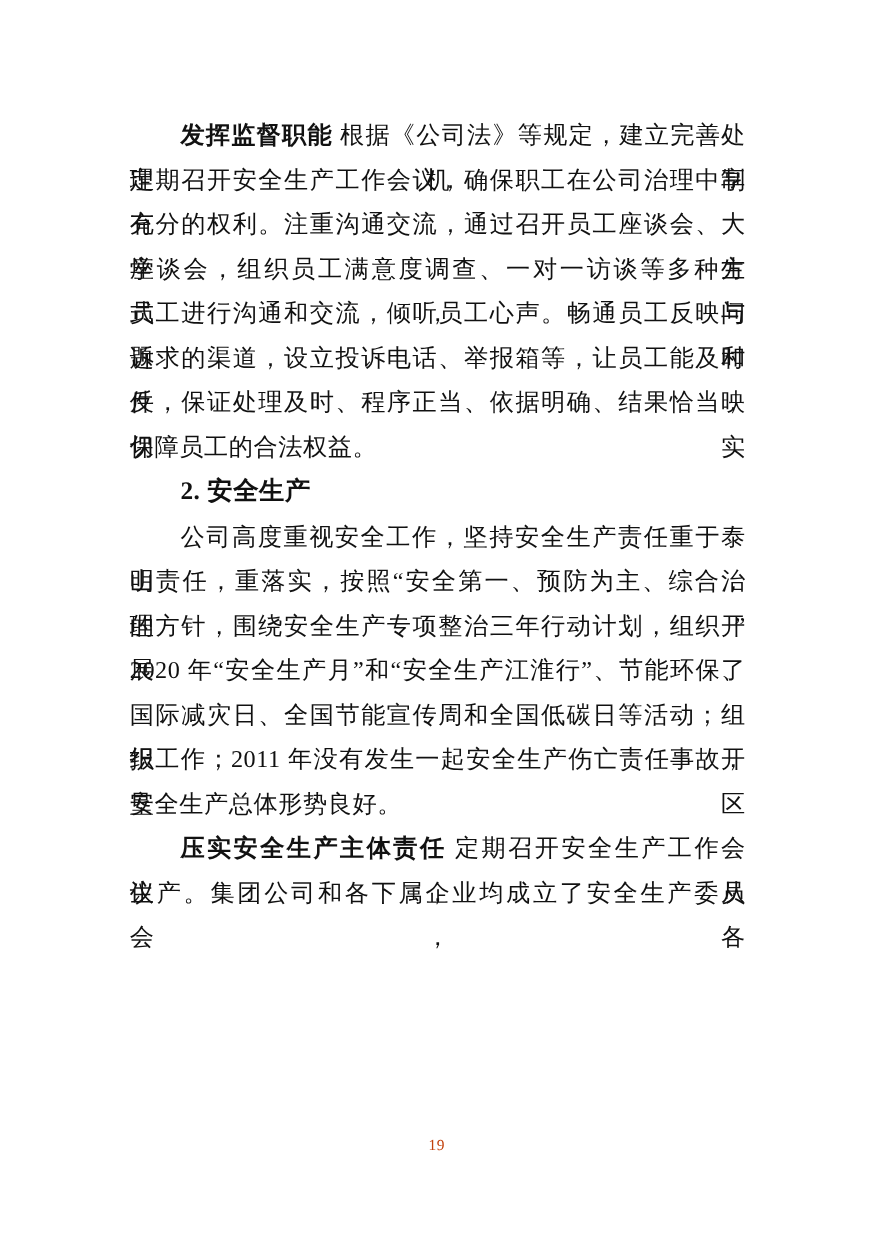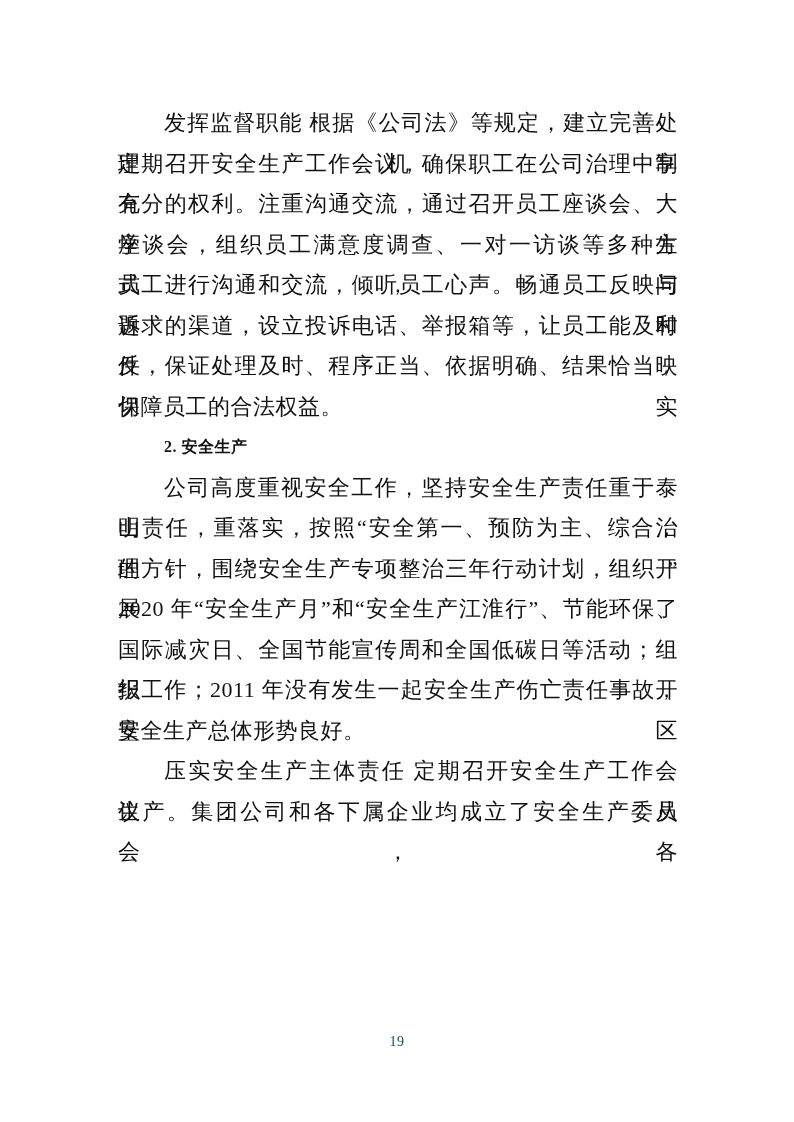--- a/index.html
+++ b/index.html
@@ -30,33 +30,33 @@
     white-space: nowrap;
     letter-spacing: 0.5px;
   }
   .just {
     white-space: normal;
     text-align: justify;
     text-align-last: justify;
     text-justify: inter-character;
   }
   .indent { text-indent: 46px; }
-  .lead { font-weight: 400; }
+  .lead { font-weight: 700; }
   .heading {
     font-weight: 700;
-    font-size: 16px;
+    font-size: 23px;
   }
   .footer {
     position: absolute;
     left: 0;
     top: 1034px;
     width: 100%;
     text-align: center;
     font-size: 14px;
-    color: #0c4a6e;
+    color: #c2410c;
     letter-spacing: 0.5px;
   }
 </style>
 </head>
 <body>
 
 <div class="page">
   <div class="content">
 
     <div class="line just indent"><span class="lead">发挥监督职能</span><span> </span><span>根据《公司法》等规定，建立完善处理机制</span></div>

